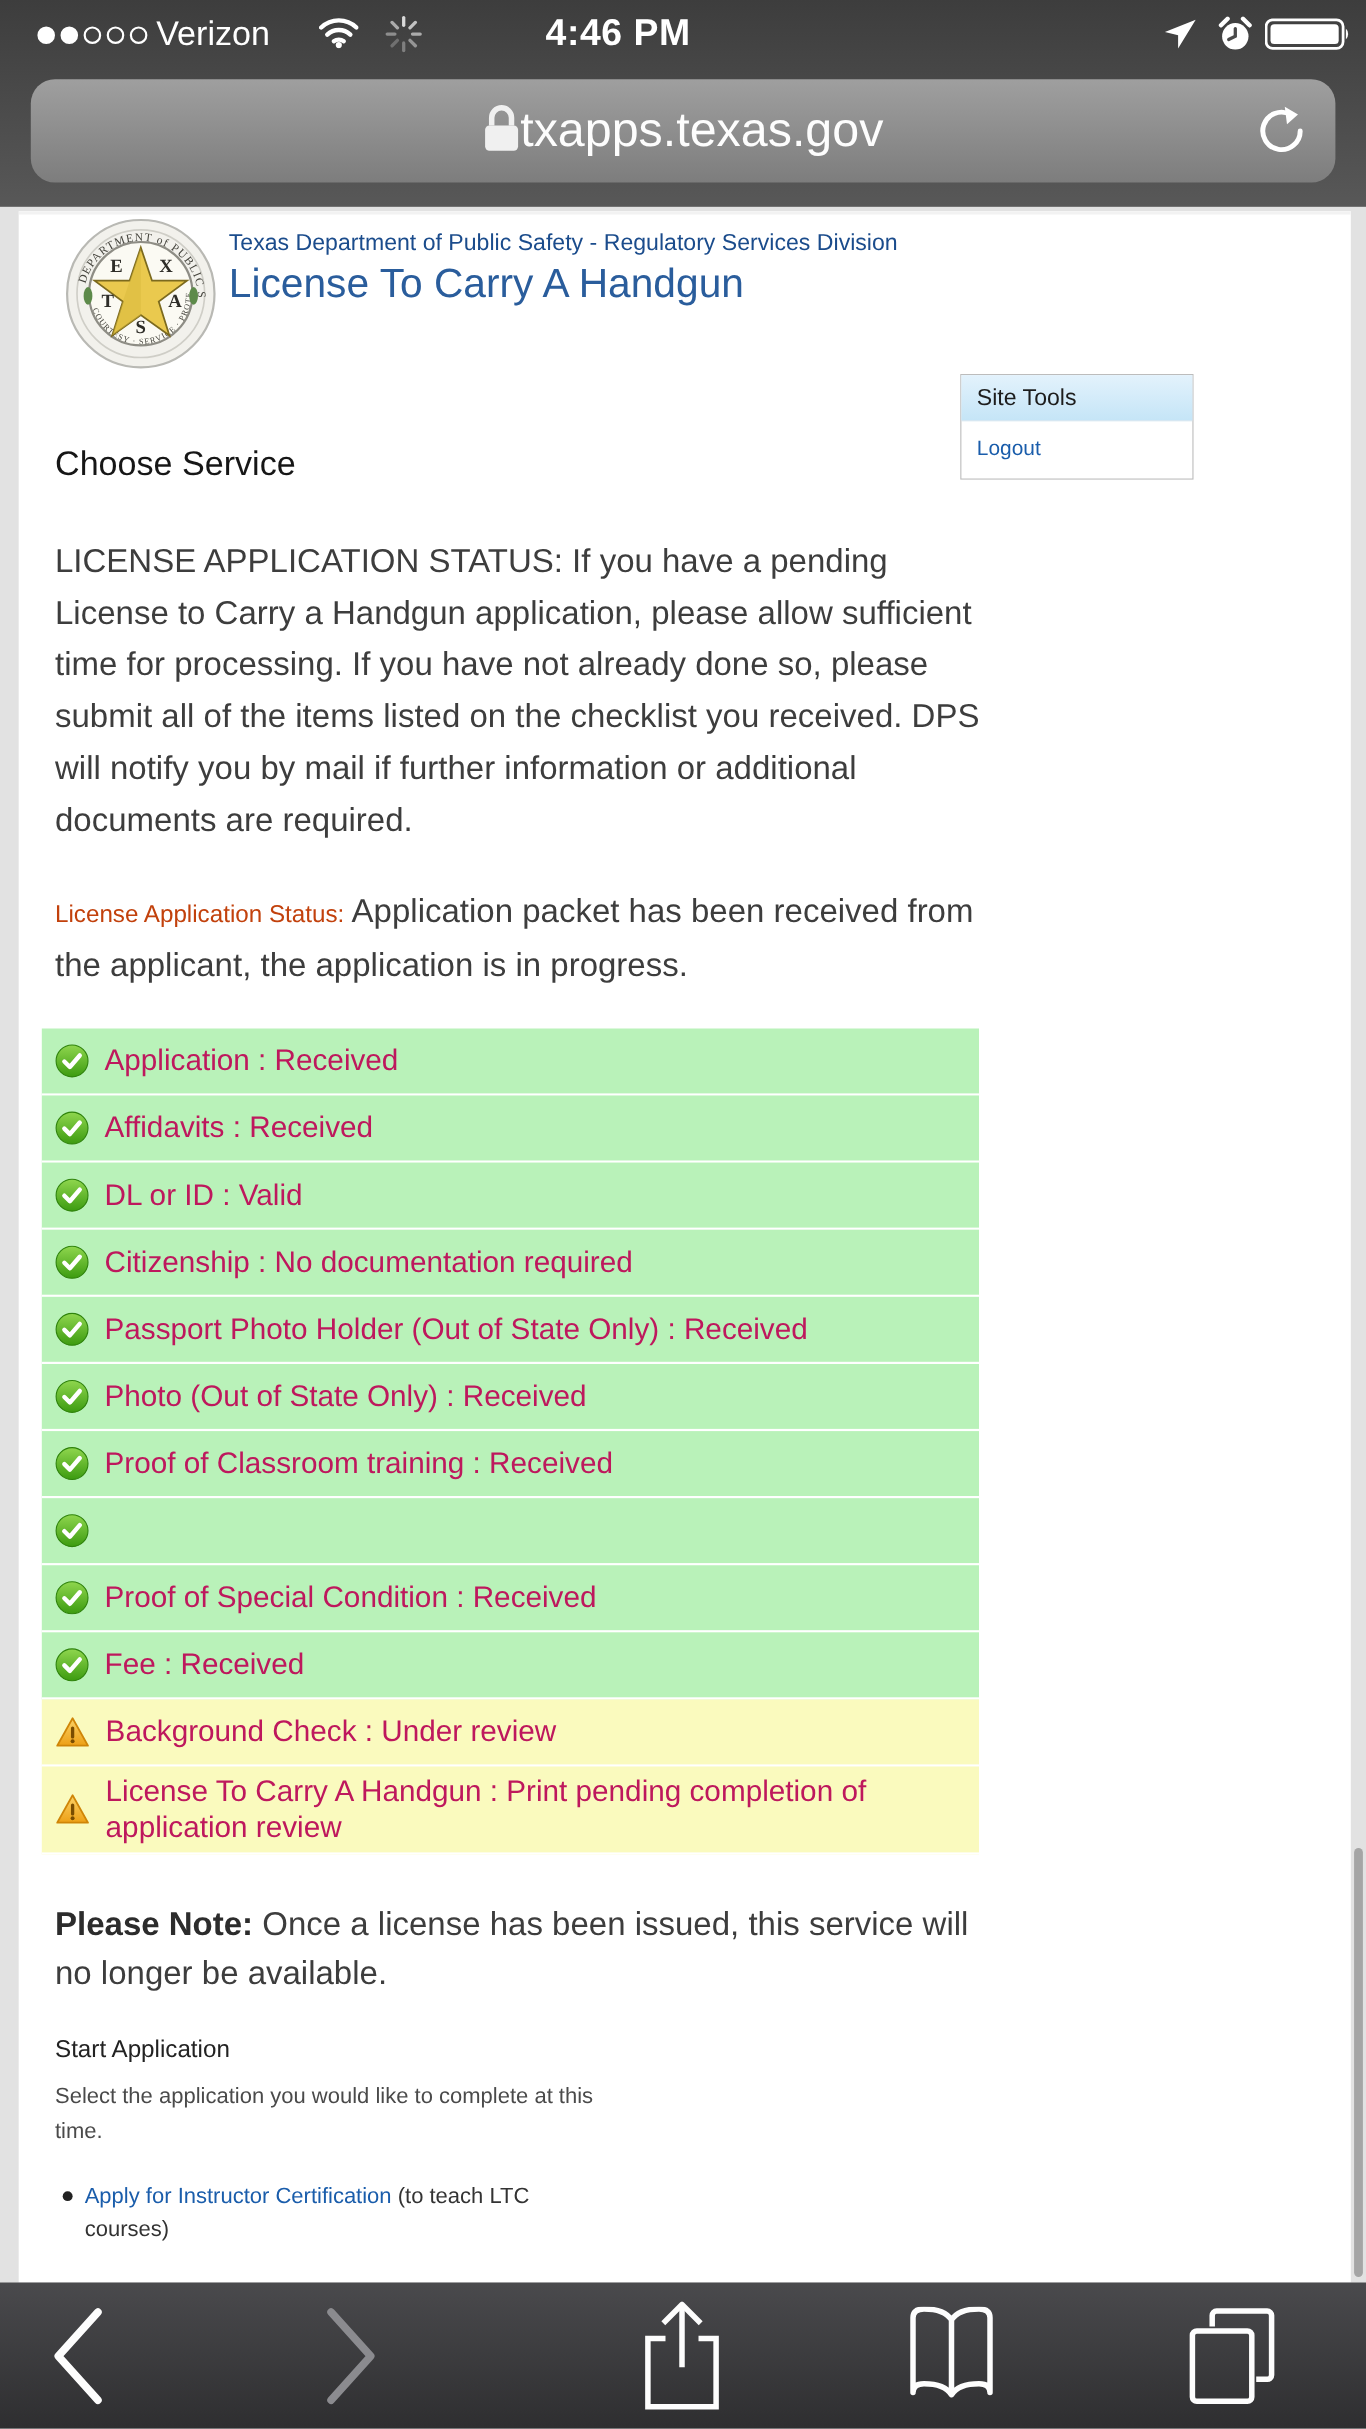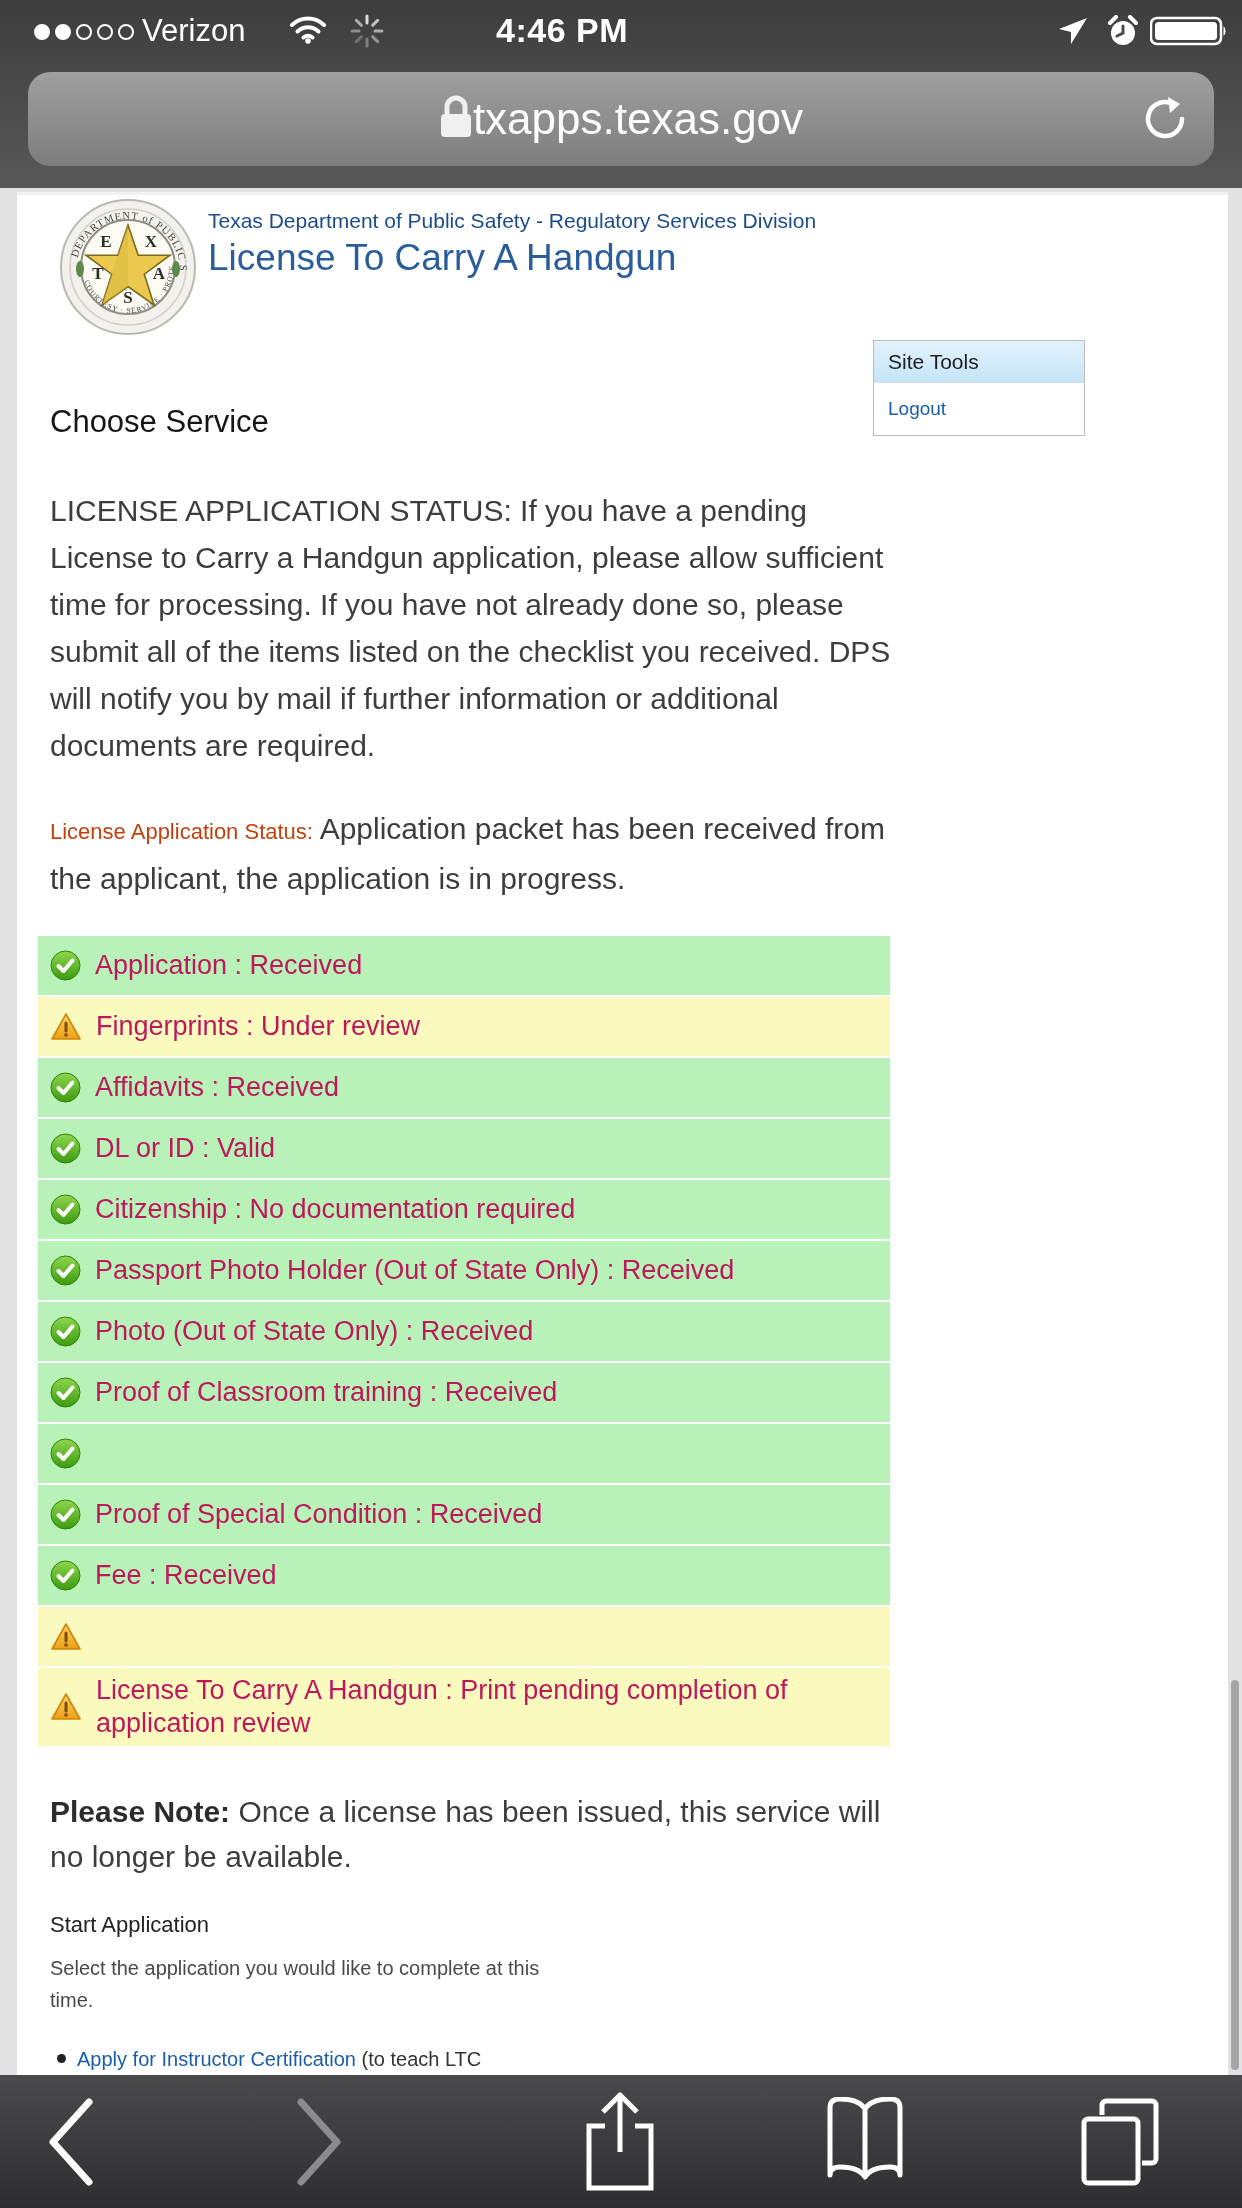--- a/index.html
+++ b/index.html
@@ -224,184 +224,169 @@
           <stop offset="0" stop-color="#8fd64e"></stop>
                 <stop offset="1" stop-color="#3c9b10"></stop>
         </linearGradient>
       </defs>
       <circle cx="15.5" cy="15.5" r="14.5" fill="url(#gGrad)" stroke="#2f830c" stroke-width="1"></circle>
       <polyline points="8.5,16 13.5,21 22.5,10.5" fill="none" stroke="#fff" stroke-width="4" stroke-linecap="round" stroke-linejoin="round"></polyline>
     </svg>
   </span>
 <span>Application : Received</span>
       </div>
+      <div class="check-row ok">
+  <span class="row-icon">
+    <svg width="31" height="31" viewBox="0 0 31 31">
+      <defs>
+        <linearGradient id="gGrad" x1="0" y1="0" x2="0" y2="1">
+          <stop offset="0" stop-color="#8fd64e"></stop>
+                <stop offset="1" stop-color="#3c9b10"></stop>
+        </linearGradient>
+      </defs>
+      <circle cx="15.5" cy="15.5" r="14.5" fill="url(#gGrad)" stroke="#2f830c" stroke-width="1"></circle>
+      <polyline points="8.5,16 13.5,21 22.5,10.5" fill="none" stroke="#fff" stroke-width="4" stroke-linecap="round" stroke-linejoin="round"></polyline>
+    </svg>
+  </span>
+<span>Affidavits : Received</span>
+      </div>
+      <div class="check-row ok">
+  <span class="row-icon">
+    <svg width="31" height="31" viewBox="0 0 31 31">
+      <defs>
+        <linearGradient id="gGrad" x1="0" y1="0" x2="0" y2="1">
+          <stop offset="0" stop-color="#8fd64e"></stop>
+                <stop offset="1" stop-color="#3c9b10"></stop>
+        </linearGradient>
+      </defs>
+      <circle cx="15.5" cy="15.5" r="14.5" fill="url(#gGrad)" stroke="#2f830c" stroke-width="1"></circle>
+      <polyline points="8.5,16 13.5,21 22.5,10.5" fill="none" stroke="#fff" stroke-width="4" stroke-linecap="round" stroke-linejoin="round"></polyline>
+    </svg>
+  </span>
+<span>DL or ID : Valid</span>
+      </div>
+      <div class="check-row ok">
+  <span class="row-icon">
+    <svg width="31" height="31" viewBox="0 0 31 31">
+      <defs>
+        <linearGradient id="gGrad" x1="0" y1="0" x2="0" y2="1">
+          <stop offset="0" stop-color="#8fd64e"></stop>
+                <stop offset="1" stop-color="#3c9b10"></stop>
+        </linearGradient>
+      </defs>
+      <circle cx="15.5" cy="15.5" r="14.5" fill="url(#gGrad)" stroke="#2f830c" stroke-width="1"></circle>
+      <polyline points="8.5,16 13.5,21 22.5,10.5" fill="none" stroke="#fff" stroke-width="4" stroke-linecap="round" stroke-linejoin="round"></polyline>
+    </svg>
+  </span>
+<span>Citizenship : No documentation required</span>
+      </div>
+      <div class="check-row ok">
+  <span class="row-icon">
+    <svg width="31" height="31" viewBox="0 0 31 31">
+      <defs>
+        <linearGradient id="gGrad" x1="0" y1="0" x2="0" y2="1">
+          <stop offset="0" stop-color="#8fd64e"></stop>
+                <stop offset="1" stop-color="#3c9b10"></stop>
+        </linearGradient>
+      </defs>
+      <circle cx="15.5" cy="15.5" r="14.5" fill="url(#gGrad)" stroke="#2f830c" stroke-width="1"></circle>
+      <polyline points="8.5,16 13.5,21 22.5,10.5" fill="none" stroke="#fff" stroke-width="4" stroke-linecap="round" stroke-linejoin="round"></polyline>
+    </svg>
+  </span>
+<span>Passport Photo Holder (Out of State Only) : Received</span>
+      </div>
+      <div class="check-row ok">
+  <span class="row-icon">
+    <svg width="31" height="31" viewBox="0 0 31 31">
+      <defs>
+        <linearGradient id="gGrad" x1="0" y1="0" x2="0" y2="1">
+          <stop offset="0" stop-color="#8fd64e"></stop>
+                <stop offset="1" stop-color="#3c9b10"></stop>
+        </linearGradient>
+      </defs>
+      <circle cx="15.5" cy="15.5" r="14.5" fill="url(#gGrad)" stroke="#2f830c" stroke-width="1"></circle>
+      <polyline points="8.5,16 13.5,21 22.5,10.5" fill="none" stroke="#fff" stroke-width="4" stroke-linecap="round" stroke-linejoin="round"></polyline>
+    </svg>
+  </span>
+<span>Photo (Out of State Only) : Received</span>
+      </div>
+      <div class="check-row ok">
+  <span class="row-icon">
+    <svg width="31" height="31" viewBox="0 0 31 31">
+      <defs>
+        <linearGradient id="gGrad" x1="0" y1="0" x2="0" y2="1">
+          <stop offset="0" stop-color="#8fd64e"></stop>
+                <stop offset="1" stop-color="#3c9b10"></stop>
+        </linearGradient>
+      </defs>
+      <circle cx="15.5" cy="15.5" r="14.5" fill="url(#gGrad)" stroke="#2f830c" stroke-width="1"></circle>
+      <polyline points="8.5,16 13.5,21 22.5,10.5" fill="none" stroke="#fff" stroke-width="4" stroke-linecap="round" stroke-linejoin="round"></polyline>
+    </svg>
+  </span>
+<span>Proof of Classroom training : Received</span>
+      </div>
+      <div class="check-row ok">
+  <span class="row-icon">
+    <svg width="31" height="31" viewBox="0 0 31 31">
+      <defs>
+        <linearGradient id="gGrad" x1="0" y1="0" x2="0" y2="1">
+          <stop offset="0" stop-color="#8fd64e"></stop>
+                <stop offset="1" stop-color="#3c9b10"></stop>
+        </linearGradient>
+      </defs>
+      <circle cx="15.5" cy="15.5" r="14.5" fill="url(#gGrad)" stroke="#2f830c" stroke-width="1"></circle>
+      <polyline points="8.5,16 13.5,21 22.5,10.5" fill="none" stroke="#fff" stroke-width="4" stroke-linecap="round" stroke-linejoin="round"></polyline>
+    </svg>
+  </span>
+      </div>
+      <div class="check-row ok">
+  <span class="row-icon">
+    <svg width="31" height="31" viewBox="0 0 31 31">
+      <defs>
+        <linearGradient id="gGrad" x1="0" y1="0" x2="0" y2="1">
+          <stop offset="0" stop-color="#8fd64e"></stop>
+                <stop offset="1" stop-color="#3c9b10"></stop>
+        </linearGradient>
+      </defs>
+      <circle cx="15.5" cy="15.5" r="14.5" fill="url(#gGrad)" stroke="#2f830c" stroke-width="1"></circle>
+      <polyline points="8.5,16 13.5,21 22.5,10.5" fill="none" stroke="#fff" stroke-width="4" stroke-linecap="round" stroke-linejoin="round"></polyline>
+    </svg>
+  </span>
+<span>Proof of Special Condition : Received</span>
+      </div>
+      <div class="check-row ok">
+  <span class="row-icon">
+    <svg width="31" height="31" viewBox="0 0 31 31">
+      <defs>
+        <linearGradient id="gGrad" x1="0" y1="0" x2="0" y2="1">
+          <stop offset="0" stop-color="#8fd64e"></stop>
+                <stop offset="1" stop-color="#3c9b10"></stop>
+        </linearGradient>
+      </defs>
+      <circle cx="15.5" cy="15.5" r="14.5" fill="url(#gGrad)" stroke="#2f830c" stroke-width="1"></circle>
+      <polyline points="8.5,16 13.5,21 22.5,10.5" fill="none" stroke="#fff" stroke-width="4" stroke-linecap="round" stroke-linejoin="round"></polyline>
+    </svg>
+  </span>
+<span>Fee : Received</span>
+      </div>
       <div class="check-row warn">
   <span class="row-icon">
     <svg width="32" height="30" viewBox="0 0 32 30">
       <defs>
         <linearGradient id="yGrad" x1="0" y1="0" x2="0" y2="1">
           <stop offset="0" stop-color="#fbd267"></stop>
                 <stop offset="1" stop-color="#eda016"></stop>
         </linearGradient>
       </defs>
       <path d="M16 2 L30 27 H2 Z" fill="url(#yGrad)" stroke="#cf8508" stroke-width="1.6" stroke-linejoin="round"></path>
       <line x1="16" y1="11" x2="16" y2="19" stroke="#7a4d00" stroke-width="3" stroke-linecap="round"></line>
       <circle cx="16" cy="23" r="1.8" fill="#7a4d00"></circle>
     </svg>
   </span>
-<span>Fingerprints : Under review</span>
-      </div>
-      <div class="check-row ok">
-  <span class="row-icon">
-    <svg width="31" height="31" viewBox="0 0 31 31">
-      <defs>
-        <linearGradient id="gGrad" x1="0" y1="0" x2="0" y2="1">
-          <stop offset="0" stop-color="#8fd64e"></stop>
-                <stop offset="1" stop-color="#3c9b10"></stop>
-        </linearGradient>
-      </defs>
-      <circle cx="15.5" cy="15.5" r="14.5" fill="url(#gGrad)" stroke="#2f830c" stroke-width="1"></circle>
-      <polyline points="8.5,16 13.5,21 22.5,10.5" fill="none" stroke="#fff" stroke-width="4" stroke-linecap="round" stroke-linejoin="round"></polyline>
-    </svg>
-  </span>
-<span>Affidavits : Received</span>
-      </div>
-      <div class="check-row ok">
-  <span class="row-icon">
-    <svg width="31" height="31" viewBox="0 0 31 31">
-      <defs>
-        <linearGradient id="gGrad" x1="0" y1="0" x2="0" y2="1">
-          <stop offset="0" stop-color="#8fd64e"></stop>
-                <stop offset="1" stop-color="#3c9b10"></stop>
-        </linearGradient>
-      </defs>
-      <circle cx="15.5" cy="15.5" r="14.5" fill="url(#gGrad)" stroke="#2f830c" stroke-width="1"></circle>
-      <polyline points="8.5,16 13.5,21 22.5,10.5" fill="none" stroke="#fff" stroke-width="4" stroke-linecap="round" stroke-linejoin="round"></polyline>
-    </svg>
-  </span>
-<span>DL or ID : Valid</span>
-      </div>
-      <div class="check-row ok">
-  <span class="row-icon">
-    <svg width="31" height="31" viewBox="0 0 31 31">
-      <defs>
-        <linearGradient id="gGrad" x1="0" y1="0" x2="0" y2="1">
-          <stop offset="0" stop-color="#8fd64e"></stop>
-                <stop offset="1" stop-color="#3c9b10"></stop>
-        </linearGradient>
-      </defs>
-      <circle cx="15.5" cy="15.5" r="14.5" fill="url(#gGrad)" stroke="#2f830c" stroke-width="1"></circle>
-      <polyline points="8.5,16 13.5,21 22.5,10.5" fill="none" stroke="#fff" stroke-width="4" stroke-linecap="round" stroke-linejoin="round"></polyline>
-    </svg>
-  </span>
-<span>Citizenship : No documentation required</span>
-      </div>
-      <div class="check-row ok">
-  <span class="row-icon">
-    <svg width="31" height="31" viewBox="0 0 31 31">
-      <defs>
-        <linearGradient id="gGrad" x1="0" y1="0" x2="0" y2="1">
-          <stop offset="0" stop-color="#8fd64e"></stop>
-                <stop offset="1" stop-color="#3c9b10"></stop>
-        </linearGradient>
-      </defs>
-      <circle cx="15.5" cy="15.5" r="14.5" fill="url(#gGrad)" stroke="#2f830c" stroke-width="1"></circle>
-      <polyline points="8.5,16 13.5,21 22.5,10.5" fill="none" stroke="#fff" stroke-width="4" stroke-linecap="round" stroke-linejoin="round"></polyline>
-    </svg>
-  </span>
-<span>Passport Photo Holder (Out of State Only) : Received</span>
-      </div>
-      <div class="check-row ok">
-  <span class="row-icon">
-    <svg width="31" height="31" viewBox="0 0 31 31">
-      <defs>
-        <linearGradient id="gGrad" x1="0" y1="0" x2="0" y2="1">
-          <stop offset="0" stop-color="#8fd64e"></stop>
-                <stop offset="1" stop-color="#3c9b10"></stop>
-        </linearGradient>
-      </defs>
-      <circle cx="15.5" cy="15.5" r="14.5" fill="url(#gGrad)" stroke="#2f830c" stroke-width="1"></circle>
-      <polyline points="8.5,16 13.5,21 22.5,10.5" fill="none" stroke="#fff" stroke-width="4" stroke-linecap="round" stroke-linejoin="round"></polyline>
-    </svg>
-  </span>
-<span>Photo (Out of State Only) : Received</span>
-      </div>
-      <div class="check-row ok">
-  <span class="row-icon">
-    <svg width="31" height="31" viewBox="0 0 31 31">
-      <defs>
-        <linearGradient id="gGrad" x1="0" y1="0" x2="0" y2="1">
-          <stop offset="0" stop-color="#8fd64e"></stop>
-                <stop offset="1" stop-color="#3c9b10"></stop>
-        </linearGradient>
-      </defs>
-      <circle cx="15.5" cy="15.5" r="14.5" fill="url(#gGrad)" stroke="#2f830c" stroke-width="1"></circle>
-      <polyline points="8.5,16 13.5,21 22.5,10.5" fill="none" stroke="#fff" stroke-width="4" stroke-linecap="round" stroke-linejoin="round"></polyline>
-    </svg>
-  </span>
-<span>Proof of Classroom training : Received</span>
-      </div>
-      <div class="check-row ok">
-  <span class="row-icon">
-    <svg width="31" height="31" viewBox="0 0 31 31">
-      <defs>
-        <linearGradient id="gGrad" x1="0" y1="0" x2="0" y2="1">
-          <stop offset="0" stop-color="#8fd64e"></stop>
-                <stop offset="1" stop-color="#3c9b10"></stop>
-        </linearGradient>
-      </defs>
-      <circle cx="15.5" cy="15.5" r="14.5" fill="url(#gGrad)" stroke="#2f830c" stroke-width="1"></circle>
-      <polyline points="8.5,16 13.5,21 22.5,10.5" fill="none" stroke="#fff" stroke-width="4" stroke-linecap="round" stroke-linejoin="round"></polyline>
-    </svg>
-  </span>
-      </div>
-      <div class="check-row ok">
-  <span class="row-icon">
-    <svg width="31" height="31" viewBox="0 0 31 31">
-      <defs>
-        <linearGradient id="gGrad" x1="0" y1="0" x2="0" y2="1">
-          <stop offset="0" stop-color="#8fd64e"></stop>
-                <stop offset="1" stop-color="#3c9b10"></stop>
-        </linearGradient>
-      </defs>
-      <circle cx="15.5" cy="15.5" r="14.5" fill="url(#gGrad)" stroke="#2f830c" stroke-width="1"></circle>
-      <polyline points="8.5,16 13.5,21 22.5,10.5" fill="none" stroke="#fff" stroke-width="4" stroke-linecap="round" stroke-linejoin="round"></polyline>
-    </svg>
-  </span>
-<span>Proof of Special Condition : Received</span>
-      </div>
-      <div class="check-row ok">
-  <span class="row-icon">
-    <svg width="31" height="31" viewBox="0 0 31 31">
-      <defs>
-        <linearGradient id="gGrad" x1="0" y1="0" x2="0" y2="1">
-          <stop offset="0" stop-color="#8fd64e"></stop>
-                <stop offset="1" stop-color="#3c9b10"></stop>
-        </linearGradient>
-      </defs>
-      <circle cx="15.5" cy="15.5" r="14.5" fill="url(#gGrad)" stroke="#2f830c" stroke-width="1"></circle>
-      <polyline points="8.5,16 13.5,21 22.5,10.5" fill="none" stroke="#fff" stroke-width="4" stroke-linecap="round" stroke-linejoin="round"></polyline>
-    </svg>
-  </span>
-<span>Fee : Received</span>
-      </div>
-      <div class="check-row warn">
-  <span class="row-icon">
-    <svg width="32" height="30" viewBox="0 0 32 30">
-      <defs>
-        <linearGradient id="yGrad" x1="0" y1="0" x2="0" y2="1">
-          <stop offset="0" stop-color="#fbd267"></stop>
-                <stop offset="1" stop-color="#eda016"></stop>
-        </linearGradient>
-      </defs>
-      <path d="M16 2 L30 27 H2 Z" fill="url(#yGrad)" stroke="#cf8508" stroke-width="1.6" stroke-linejoin="round"></path>
-      <line x1="16" y1="11" x2="16" y2="19" stroke="#7a4d00" stroke-width="3" stroke-linecap="round"></line>
-      <circle cx="16" cy="23" r="1.8" fill="#7a4d00"></circle>
-    </svg>
-  </span>
+<span>Background Check : Under review</span>
       </div>
       <div class="check-row warn">
   <span class="row-icon">
     <svg width="32" height="30" viewBox="0 0 32 30">
       <defs>
         <linearGradient id="yGrad" x1="0" y1="0" x2="0" y2="1">
           <stop offset="0" stop-color="#fbd267"></stop>
                 <stop offset="1" stop-color="#eda016"></stop>
         </linearGradient>
       </defs>

